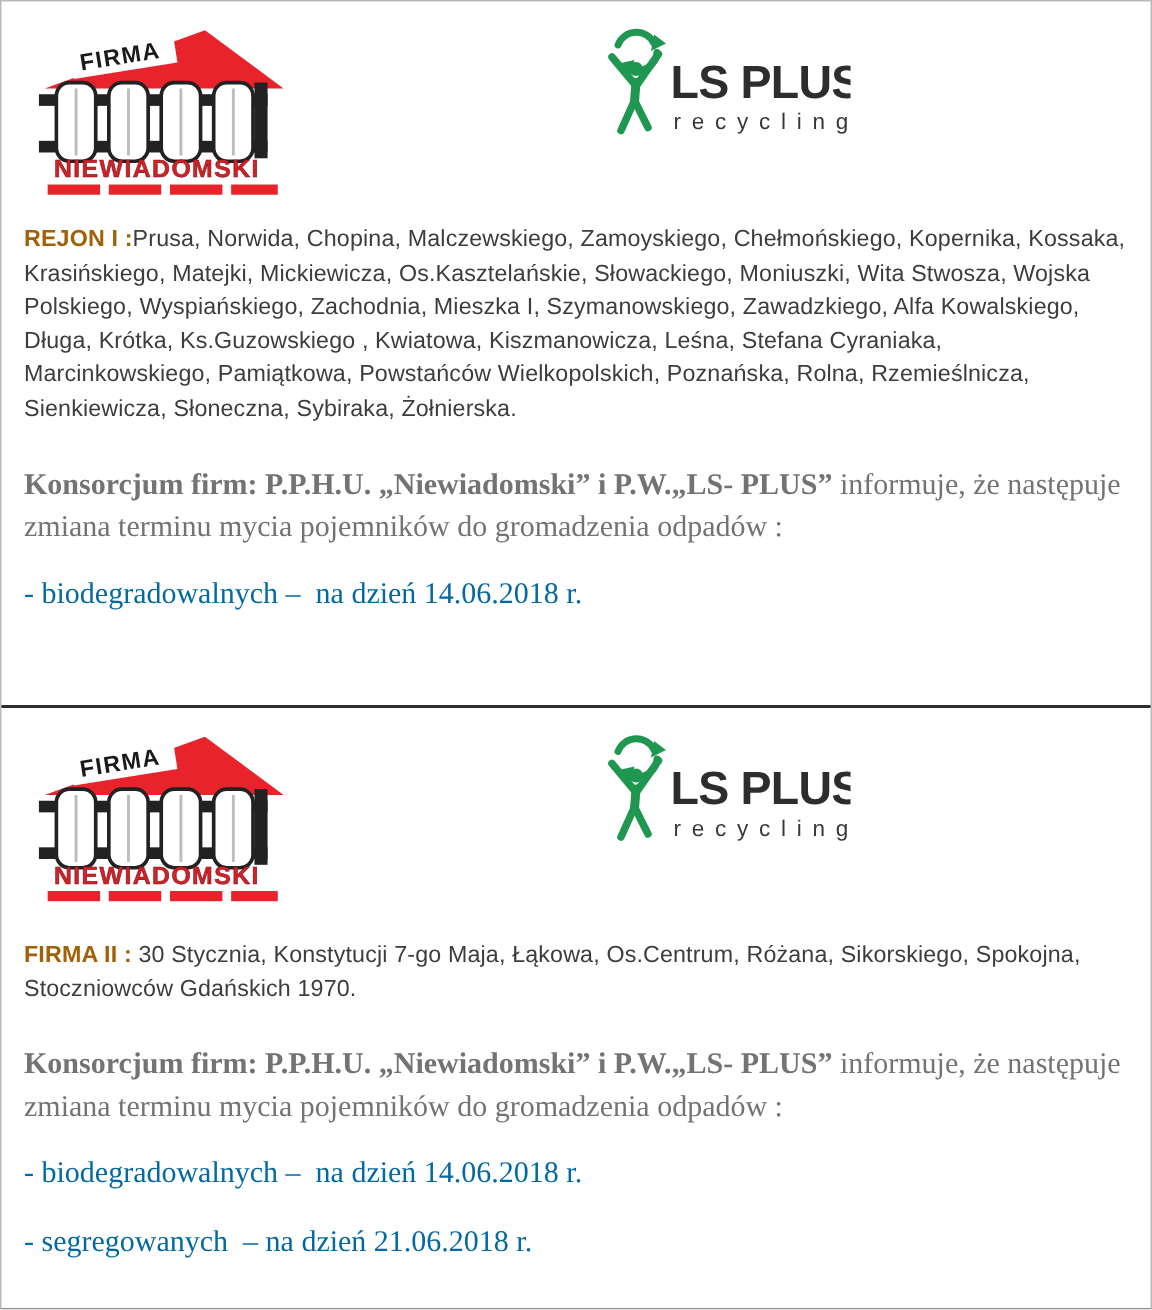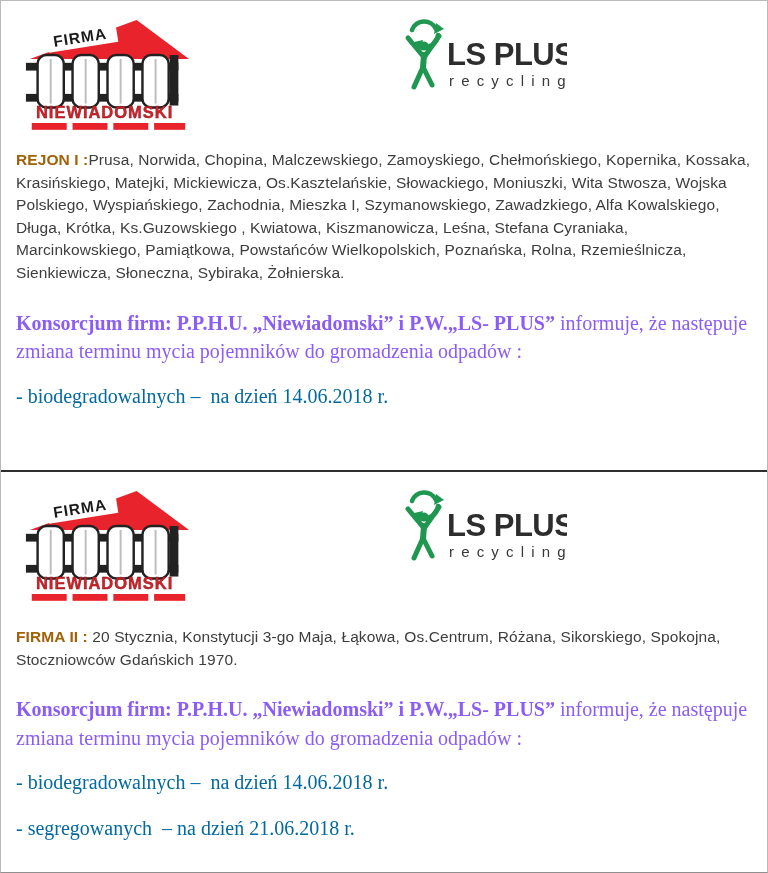--- a/index.html
+++ b/index.html
@@ -41,21 +41,21 @@
     font-weight: bold;
   }
   .section-2 .rejon { margin-top: 22px; }
 
   .notice {
     margin-top: 24px;
     width: 745px;
     font-family: "Liberation Serif", serif;
     font-size: 20px;
     line-height: 28.5px;
-    color: #8b5cf6;
+    color: #737373;
   }
   .notice .notice-bold { font-weight: bold; }
 
   .item {
     font-family: "Liberation Serif", serif;
     font-size: 20px;
     line-height: 28px;
     color: #0369a1;
     white-space: pre-wrap;
   }
@@ -187,21 +187,21 @@
             <path d="M 38 40 L 52 20"></path>
             <path d="M 36 51 L 27 71"></path>
             <path d="M 36 51 L 45 69"></path>
           </g>
         </g>
         <text x="60" y="49" font-size="31" font-weight="bold" fill="#2d2d2d" letter-spacing="-0.5">LS PLUS</text>
         <text x="62" y="70" font-size="15" fill="#383838" letter-spacing="1.5">r e c y c l i n g</text>
       </svg>
     </div>
 
-    <div class="rejon"><span class="rejon-label">FIRMA II :</span><span> 20 Stycznia, Konstytucji 3-go Maja, Łąkowa, Os.Centrum, Różana, Sikorskiego, Spokojna, Stoczniowców Gdańskich 1970.</span></div>
+    <div class="rejon"><span class="rejon-label">FIRMA II :</span><span> 30 Stycznia, Konstytucji 7-go Maja, Łąkowa, Os.Centrum, Różana, Sikorskiego, Spokojna, Stoczniowców Gdańskich 1970.</span></div>
 
     <div class="notice"><span class="notice-bold">Konsorcjum firm: P.P.H.U. „Niewiadomski” i P.W.„LS- PLUS”</span><span> informuje, że następuje zmiana terminu mycia pojemników do gromadzenia odpadów :</span></div>
 
     <div class="item item-1">- biodegradowalnych –  na dzień 14.06.2018 r.</div>
     <div class="item item-2">- segregowanych  – na dzień 21.06.2018 r.</div>
   </div>
 
 </div>
 
 </body></html>

